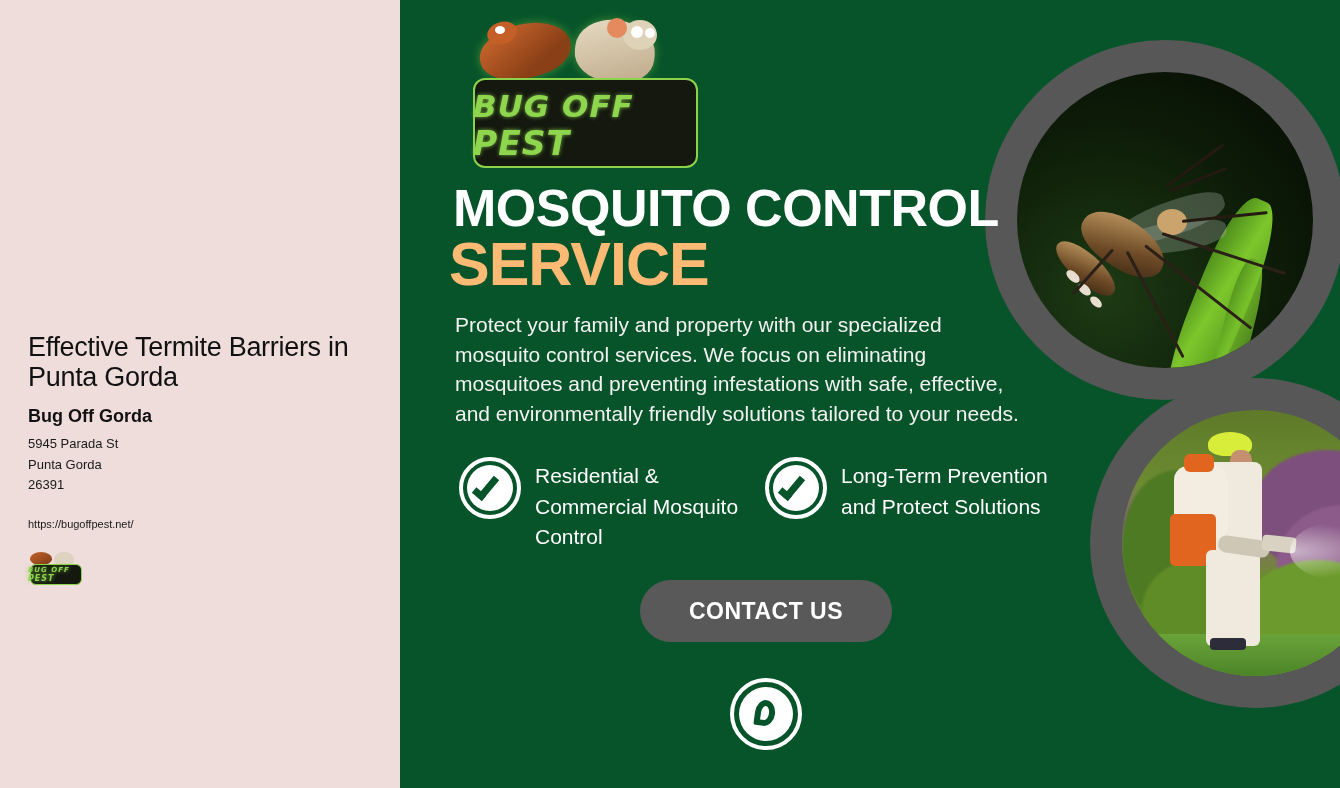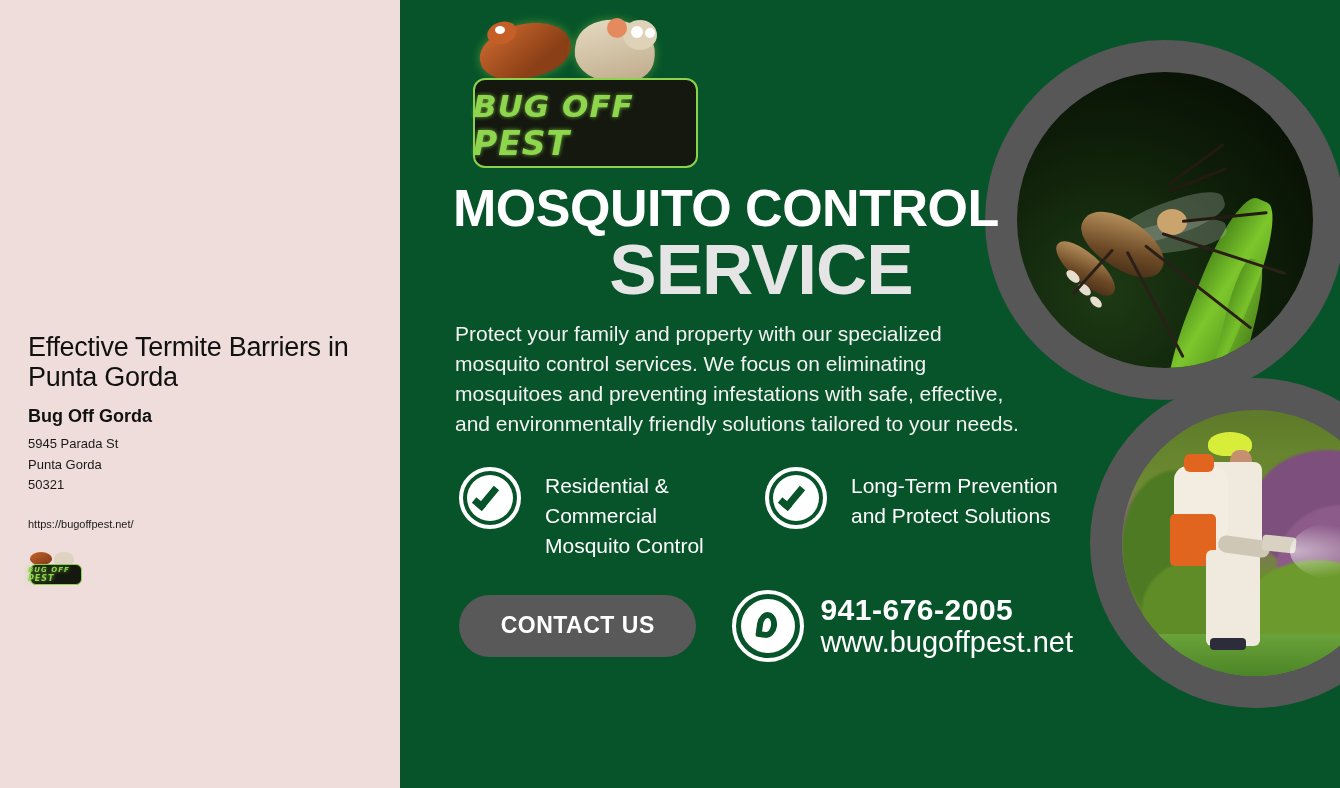--- a/index.html
+++ b/index.html
@@ -101,32 +101,32 @@
 
   .brand-logo{
     position:relative;width:230px;height:160px;margin:16px 0 0 20px;
   }
 
   .h-title{
     font-size:52px;line-height:0.96;font-weight:700;color:#fff;
     letter-spacing:-0.5px;margin:8px 0 0 0;white-space:nowrap;
   }
   .h-sub{
-    font-size:71px;line-height:0.95;font-weight:700;color:#e5e5e5;
-    letter-spacing:-1px;margin:2px 0 0 -4px;text-align:center;
+    font-size:61px;line-height:0.95;font-weight:700;color:#fdba74;
+    letter-spacing:-1px;margin:2px 0 0 -4px;
   }
   .body-copy{
     font-size:21px;line-height:1.42;color:#f2f2f2;
     margin:16px 0 0 2px;width:566px;font-weight:400;
   }
 
   .features{
     display:flex;margin:26px 0 0 6px;gap:26px;
   }
-  .feature{display:flex;align-items:flex-start;gap:24px;}
+  .feature{display:flex;align-items:flex-start;gap:14px;}
   .feature.f1{width:280px;}
   .feature.f2{width:300px;}
   .check{
     flex:0 0 auto;width:62px;height:62px;position:relative;margin-top:2px;
   }
   .check .outer{
     position:absolute;inset:0;border-radius:50%;
     border:4px solid #ffffff;box-sizing:border-box;
   }
   .check .inner{
@@ -134,21 +134,21 @@
   }
   .check .tick{
     position:absolute;left:20px;top:16px;width:13px;height:27px;
     border-right:7px solid #07542a;border-bottom:7px solid #07542a;
     transform:rotate(40deg);box-sizing:border-box;
   }
   .feature-text{
     font-size:21px;line-height:1.45;color:#fff;padding-top:6px;
   }
 
-  .cta-row{display:flex;align-items:center;margin:28px 0 0 6px;gap:36px;}
+  .cta-row{display:flex;align-items:center;margin:28px 0 0 6px;gap:36px;flex-direction:column;}
   .btn-contact{
     background:#595959;color:#fff;border:none;border-radius:32px;
     width:252px;height:62px;font-size:23px;font-weight:700;
     letter-spacing:0.5px;cursor:pointer;
     font-family:"Liberation Sans", sans-serif;
   }
   .phone-block{display:flex;align-items:center;gap:16px;}
   .phone-icon{position:relative;width:72px;height:72px;}
   .phone-icon .ring1{
     position:absolute;inset:0;border-radius:50%;
@@ -173,21 +173,21 @@
 <body>
 
 <div class="page">
 
   <aside class="left-panel">
     <div class="left-inner">
       <h1 class="lead-title">Effective Termite Barriers in Punta Gorda</h1>
       <div class="biz-name">Bug Off Gorda</div>
       <div class="biz-line">5945 Parada St</div>
       <div class="biz-line">Punta Gorda</div>
-      <div class="biz-line">50321</div>
+      <div class="biz-line">26391</div>
       <div class="biz-url">https://bugoffpest.net/</div>
 
       <div class="mini-logo">
         <div class="roach" style="left:2px;top:0;width:22px;height:13px;background:linear-gradient(150deg,#c4622b,#7d3a14);border-radius:50% 50% 45% 45%;"></div>
         <div class="mouse" style="left:26px;top:0;width:20px;height:14px;background:#ddd3c0;border-radius:50% 50% 40% 40%;"></div>
         <div class="logo-plate" style="left:2px;top:12px;width:52px;height:21px;border-width:1.5px;border-radius:6px;"></div>
         <div class="logo-word" style="left:0;top:14px;font-size:7px;">BUG OFF</div>
         <div class="logo-word" style="left:0;top:22px;font-size:8px;">PEST</div>
       </div>
     </div>
@@ -285,22 +285,18 @@
       </div>
 
       <div class="cta-row">
         <button class="btn-contact">CONTACT US</button>
         <div class="phone-block">
           <div class="phone-icon">
             <div class="ring1"></div>
               <div class="ring2"></div>
               <div class="handset"></div>
           </div>
-          <div class="phone-lines">
-            <div class="phone-num">941-676-2005</div>
-            <div class="phone-web">www.bugoffpest.net</div>
-          </div>
         </div>
       </div>
 
     </div>
   </section>
 </div>
 
 </body></html>

